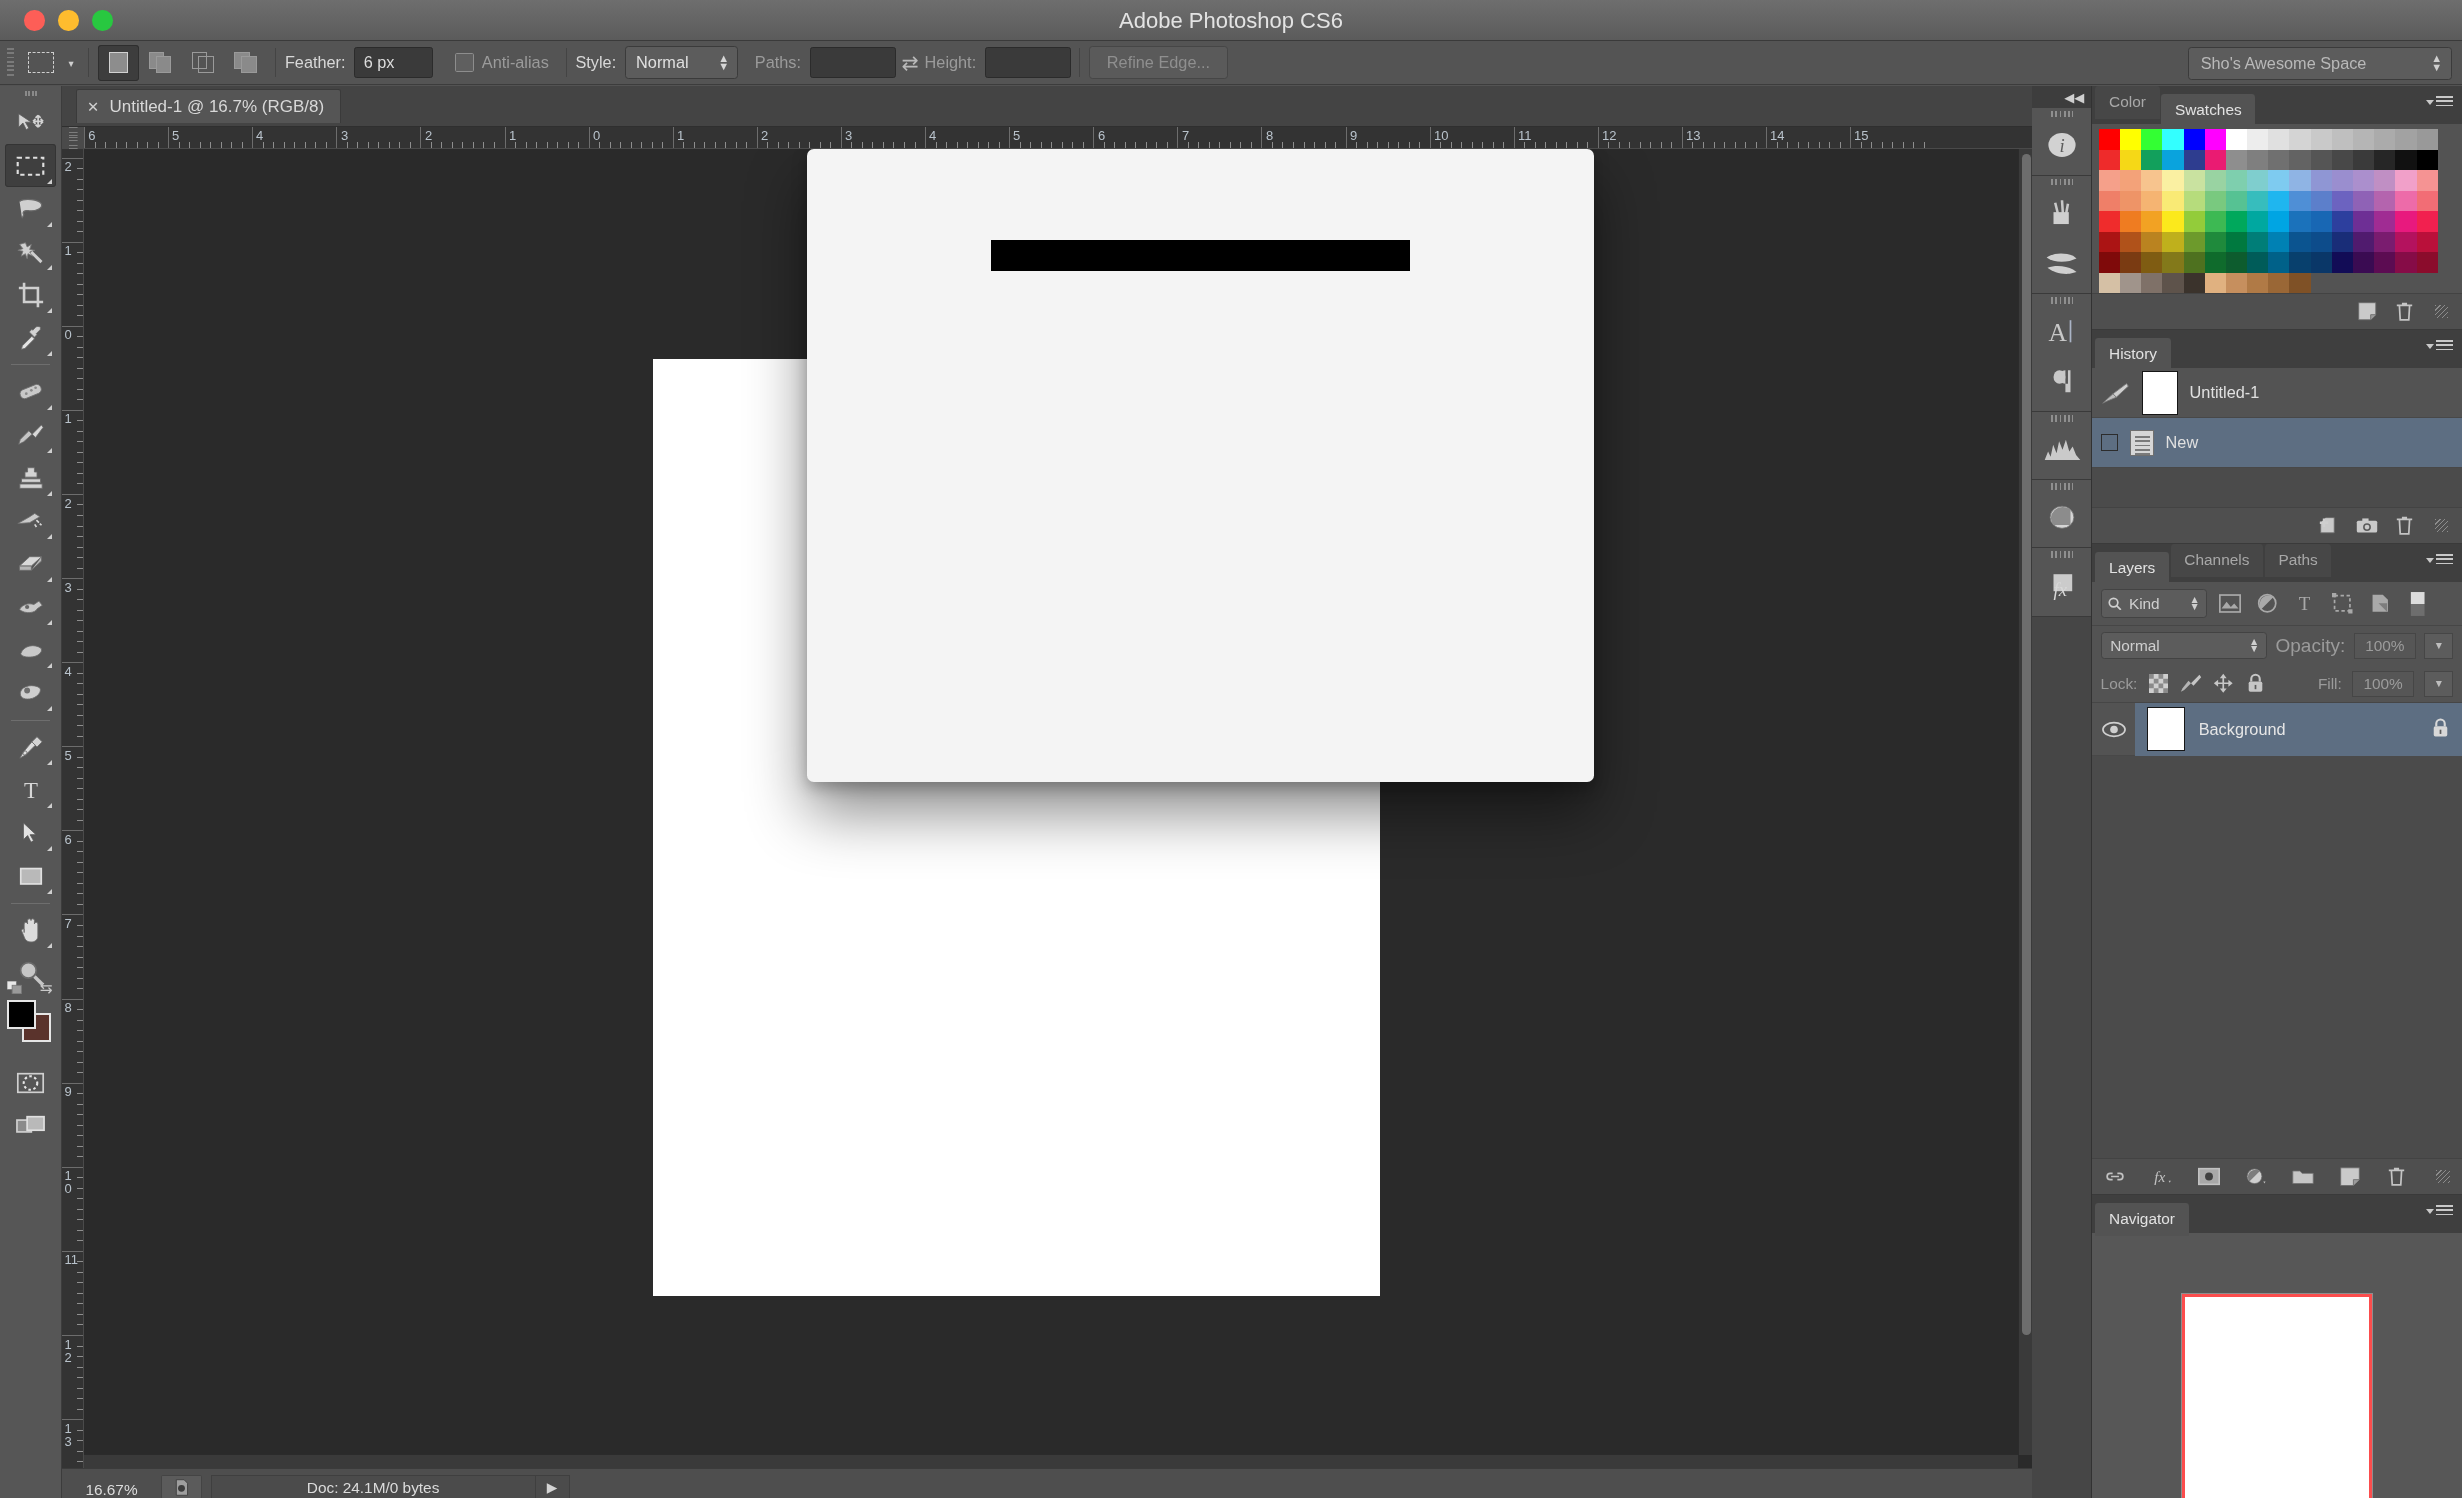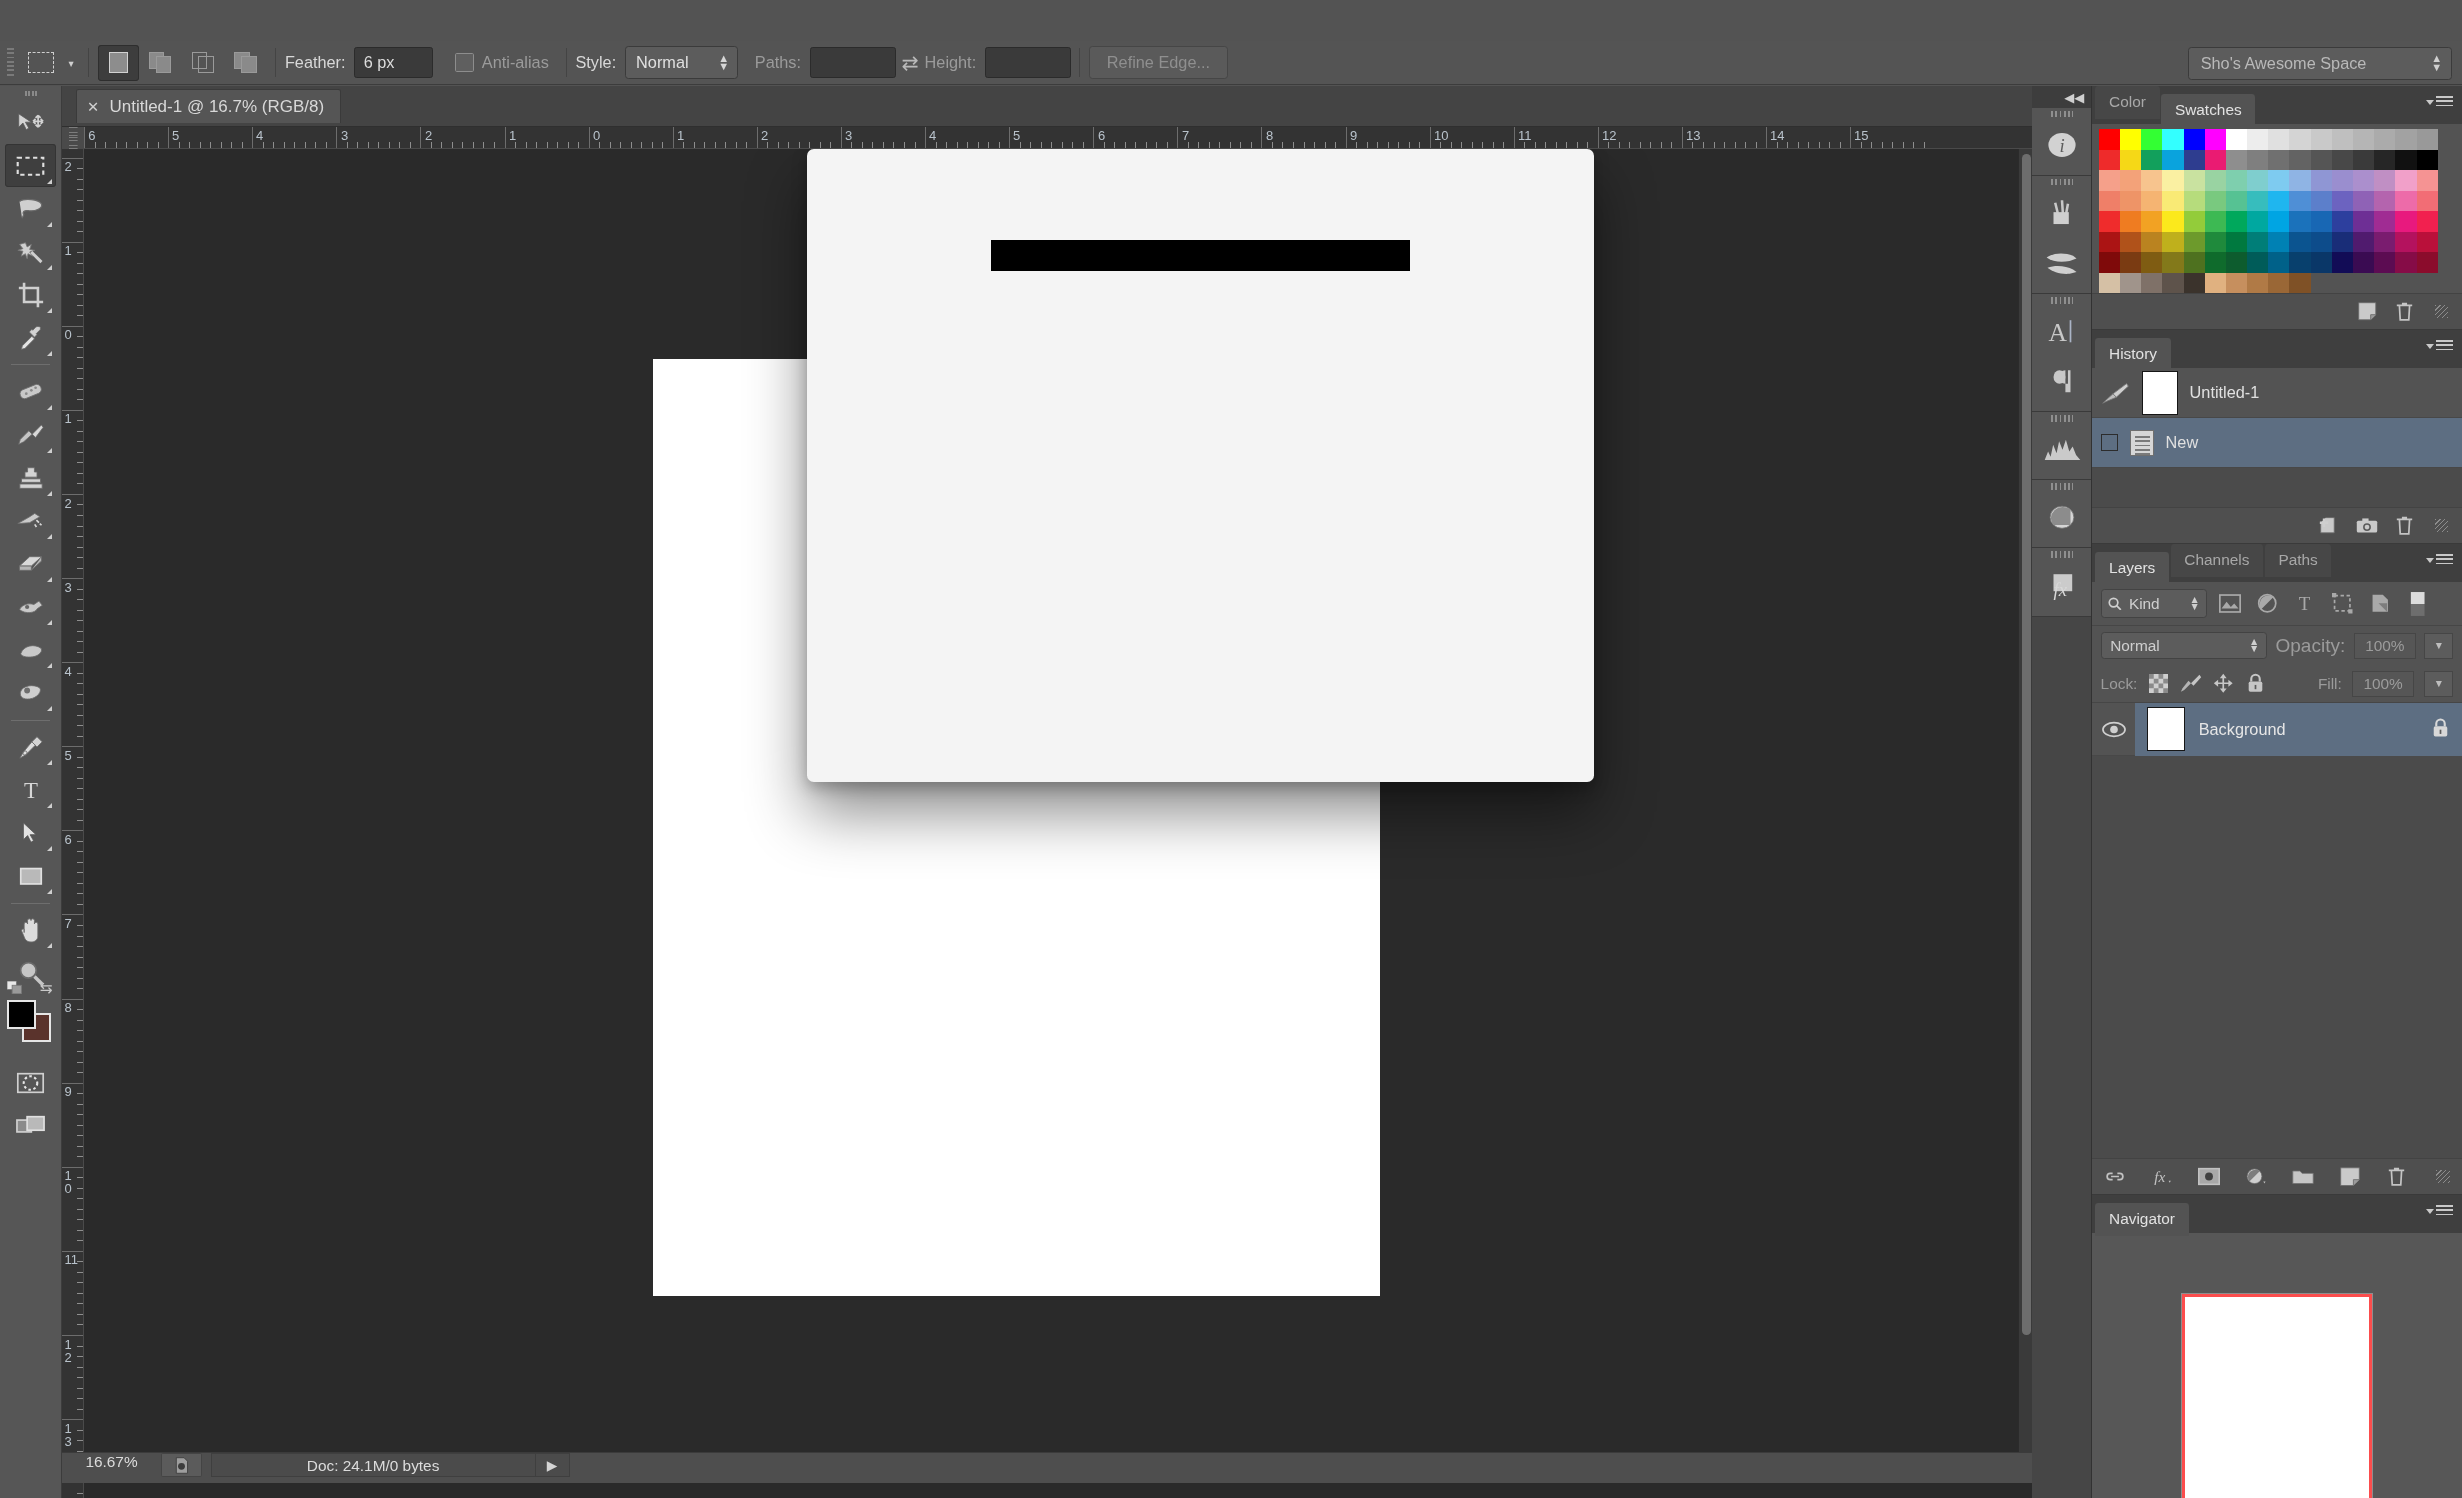--- a/index.html
+++ b/index.html
@@ -135,22 +135,22 @@
     box-shadow:0 31px 60px rgba(0,0,0,.45), 0 5.1px 15.4px rgba(0,0,0,.25);
   }
   .redaction{position:absolute;left:184px;top:91px;width:419px;height:31px;background:#000;}
 
   .scroll-v{position:absolute;right:0;top:22px;width:13.7px;bottom:44px;background:#3a3a3a;border-left:0.9px solid #2b2b2b;}
   .scroll-h{position:absolute;left:22px;right:13.7px;bottom:31px;height:13.7px;background:#3a3a3a;border-top:0.9px solid #2b2b2b;}
   .scroll-thumb-v{position:absolute;left:2.6px;top:5.1px;width:8.6px;height:1181px;background:#6d6d6d;border-radius:4.3px;}
 
   
   .statusbar{
-    position:absolute;left:0;bottom:16px;width:1970px;height:31px;background:#4e4e4e;
-    border-top:0.9px solid #3b3b3b;display:flex;align-items:flex-start;color:#dcdcdc;font-size:15.4px;
+    position:absolute;left:0;bottom:0;width:1970px;height:31px;background:#4e4e4e;
+    border-top:0.9px solid #3b3b3b;display:flex;align-items:flex-end;color:#dcdcdc;font-size:15.4px;
   }
   .sb-zoom{width:99px;text-align:center;}
   .sb-ico{width:41px;height:24px;display:flex;align-items:center;justify-content:center;
      background:#5b5b5b;border:0.9px solid #444;border-radius:1.7px;}
   .sb-doc{flex:0 0 325px;text-align:center;background:#4b4b4b;height:24px;line-height:24px;
      border:0.9px solid #3f3f3f;margin-left:8.6px;}
   .sb-arrow{width:34px;text-align:center;color:#d4d4d4;font-size:13.7px;background:#4b4b4b;height:24px;line-height:24px;border:0.9px solid #3f3f3f;border-left:none;}
 
   
   .icondock{
@@ -212,20 +212,28 @@
 
   .navtabwrap{background:#4a4a4a;}
   .navstage{height:387px;background:#575757;display:flex;align-items:center;justify-content:center;}
   .navthumb{width:190px;height:265px;background:#fff;border:3.4px solid #fb4d4d;outline:0.9px solid #8e8e8e;}
 </style>
 </head>
 <body>
 
 <div class="app">
 
+  <div class="titlebar">
+    <div class="traffic">
+      <span class="tl red"></span>
+      <span class="tl yellow"></span>
+      <span class="tl green"></span>
+    </div>
+    <div class="apptitle">Adobe Photoshop CS6</div>
+  </div>
 
   <div class="optionsbar">
     <div class="grip"></div>
     <div class="ob-tool">
       <div class="marquee-ico"></div>
     </div>
     <div class="ob-caret">▾</div>
     <div class="ob-sep"></div>
 
     <div class="boolgroup">

